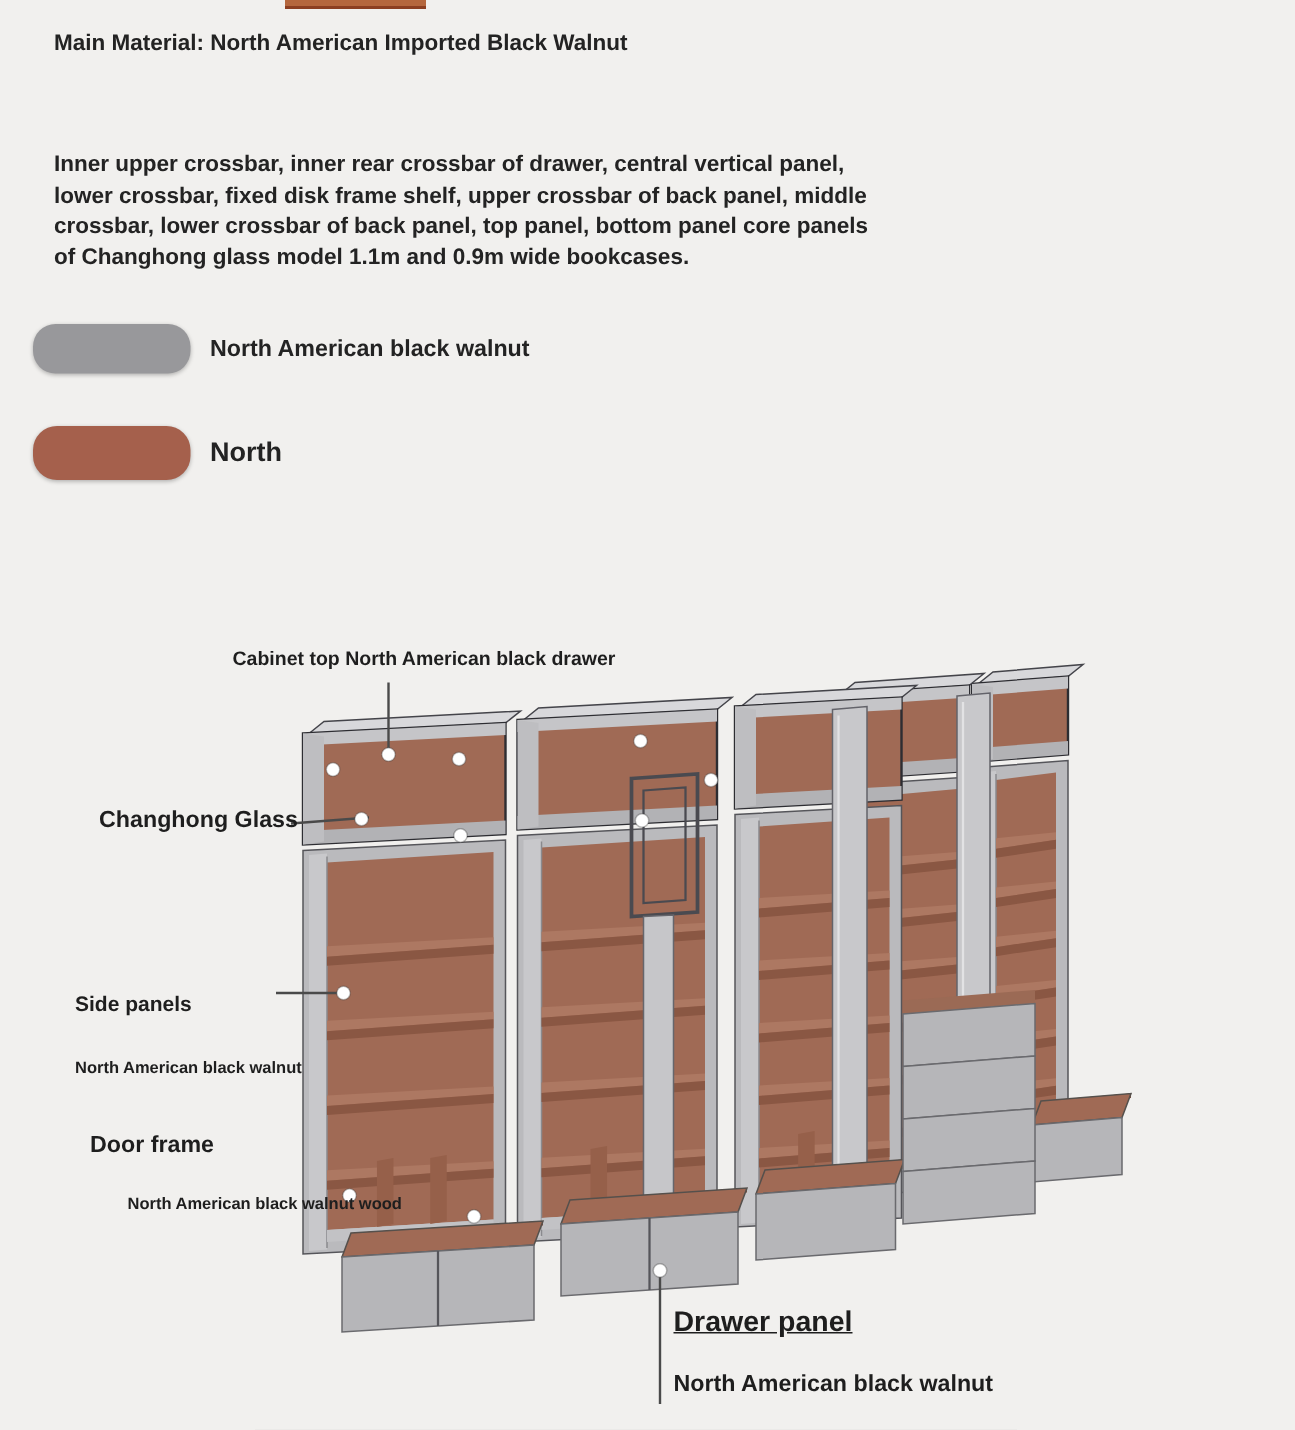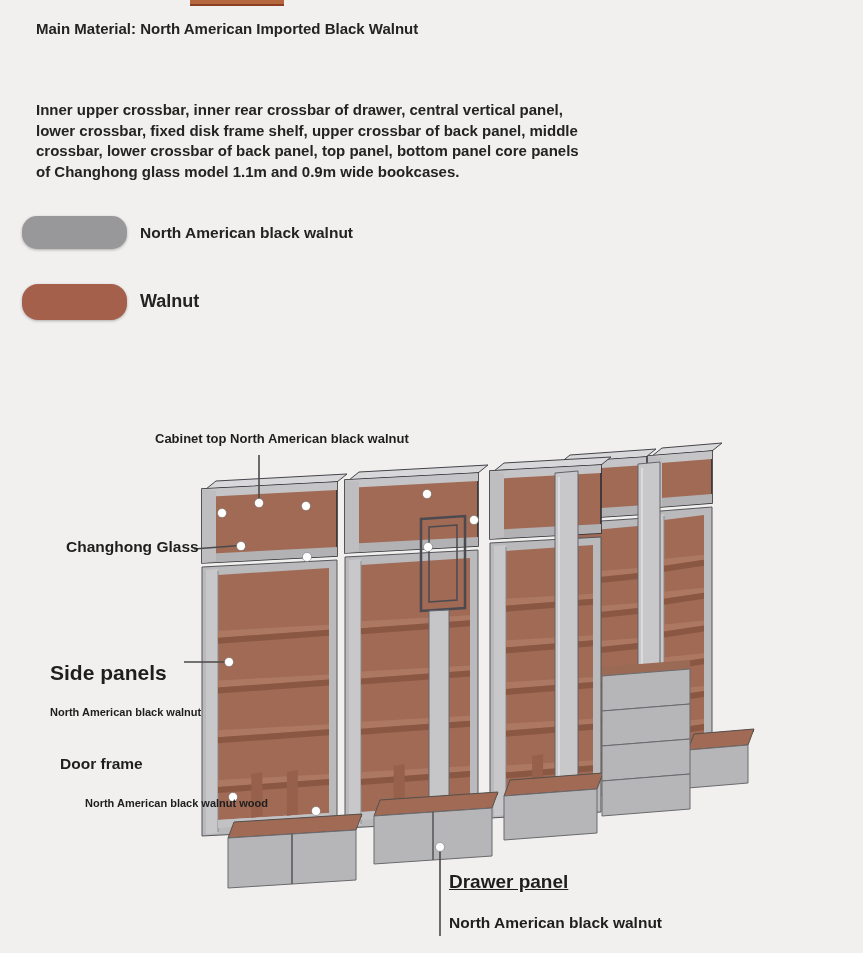--- a/index.html
+++ b/index.html
@@ -16,21 +16,21 @@
   .intro-par{position:absolute;left:36px;top:100px;width:552px;font-size:15px;font-weight:700;line-height:20.5px;}
   .swatch{position:absolute;left:22px;box-shadow:0 1px 3px rgba(0,0,0,.28);}
   .swatch-1{top:216px;width:105px;height:33px;border-radius:15px;}
   .swatch-2{top:284px;width:105px;height:36px;border-radius:16px;}
   .legend-label{position:absolute;left:140px;font-weight:700;white-space:nowrap;}
   .legend-label-1{top:224px;font-size:15.5px;}
   .legend-label-2{top:291px;font-size:18px;}
   .callout{position:absolute;font-weight:700;white-space:nowrap;color:#1e1e1e;}
   .c-cabinet-top{left:155px;top:431px;font-size:13px;}
   .c-changhong{left:66px;top:538px;font-size:15.5px;}
-  .c-side{left:50px;top:661px;font-size:21px;text-align:right;}
+  .c-side{left:50px;top:661px;font-size:14px;text-align:right;}
   .c-side-sub{left:50px;top:706px;font-size:11px;}
   .c-door{left:60px;top:755px;font-size:15.5px;}
   .c-door-sub{left:57px;top:797px;font-size:11px;margin-left:28px;}
   .c-drawer{left:449px;top:871px;font-size:19px;text-decoration:underline;}
   .c-drawer-sub{left:449px;top:914px;font-size:15.5px;}
   svg.art{position:absolute;left:0;top:0;}
 </style>
 </head>
 <body>
 
@@ -38,21 +38,21 @@
 
   <div class="top-bar" style="background: rgb(181, 103, 62);"></div>
 
   <div class="intro-line" style="top:20px">Main Material: North American Imported Black Walnut</div>
   <div class="intro-par">Inner upper crossbar, inner rear crossbar of drawer, central vertical panel, lower crossbar, fixed disk frame shelf, upper crossbar of back panel, middle crossbar, lower crossbar of back panel, top panel, bottom panel core panels of Changhong glass model 1.1m and 0.9m wide bookcases.</div>
 
   <div class="swatch swatch-1" style="background: rgb(152, 152, 155);"></div>
   <div class="legend-label legend-label-1">North American black walnut</div>
 
   <div class="swatch swatch-2" style="background: rgb(165, 96, 76);"></div>
-  <div class="legend-label legend-label-2">Walnut</div>
+  <div class="legend-label legend-label-2">North</div>
 
   <svg id="art" class="art" width="863" height="953" viewBox="0 0 863 953">
       <polygon points="648,512 712,507 712,767 648,772" fill="#bababd" stroke="#55555a" stroke-width="1"></polygon>
       <polygon points="664,520 704,515 704,751 664,756" fill="#a06a55"></polygon>
       <polygon points="652,515 664,514 664,769 652,770" fill="#c8c8cb"></polygon>
       <line x1="664" y1="516" x2="664" y2="768" stroke="#8a8a8e" stroke-width="1"></line>
       <polygon points="664,558.8125 704,554.8125 704,559.8125 664,565.8125" fill="#ad7862"></polygon>
       <polygon points="664,565.8125 704,559.8125 704,565.8125 664,571.8125" fill="#8a5743"></polygon>
       <polygon points="664,591.625 704,587.625 704,592.625 664,598.625" fill="#ad7862"></polygon>
       <polygon points="664,598.625 704,592.625 704,598.625 664,604.625" fill="#8a5743"></polygon>
@@ -191,21 +191,21 @@
       <circle cx="307" cy="557" r="4.5" fill="#ffffff" stroke="rgba(60,60,60,.35)" stroke-width="1"></circle>
       <circle cx="427" cy="494" r="4.5" fill="#ffffff" stroke="rgba(60,60,60,.35)" stroke-width="1"></circle>
       <circle cx="428" cy="547" r="4.5" fill="#ffffff" stroke="rgba(60,60,60,.35)" stroke-width="1"></circle>
       <circle cx="474" cy="520" r="4.5" fill="#ffffff" stroke="rgba(60,60,60,.35)" stroke-width="1"></circle>
       <circle cx="229" cy="662" r="4.5" fill="#ffffff" stroke="rgba(60,60,60,.35)" stroke-width="1"></circle>
       <circle cx="233" cy="797" r="4.5" fill="#ffffff" stroke="rgba(60,60,60,.35)" stroke-width="1"></circle>
       <circle cx="316" cy="811" r="4.5" fill="#ffffff" stroke="rgba(60,60,60,.35)" stroke-width="1"></circle>
       <circle cx="440" cy="847" r="4.5" fill="#ffffff" stroke="rgba(60,60,60,.35)" stroke-width="1"></circle>
     </svg>
 
-  <div class="callout c-cabinet-top">Cabinet top North American black walnut</div>
+  <div class="callout c-cabinet-top">Cabinet top North American black drawer</div>
   <div class="callout c-changhong">Changhong Glass</div>
   <div class="callout c-side">Side panels</div>
   <div class="callout c-side-sub">North American black walnut</div>
   <div class="callout c-door">Door frame</div>
   <div class="callout c-door-sub">North American black walnut wood</div>
   <div class="callout c-drawer">Drawer panel</div>
   <div class="callout c-drawer-sub">North American black walnut</div>
 
 </div>
 

